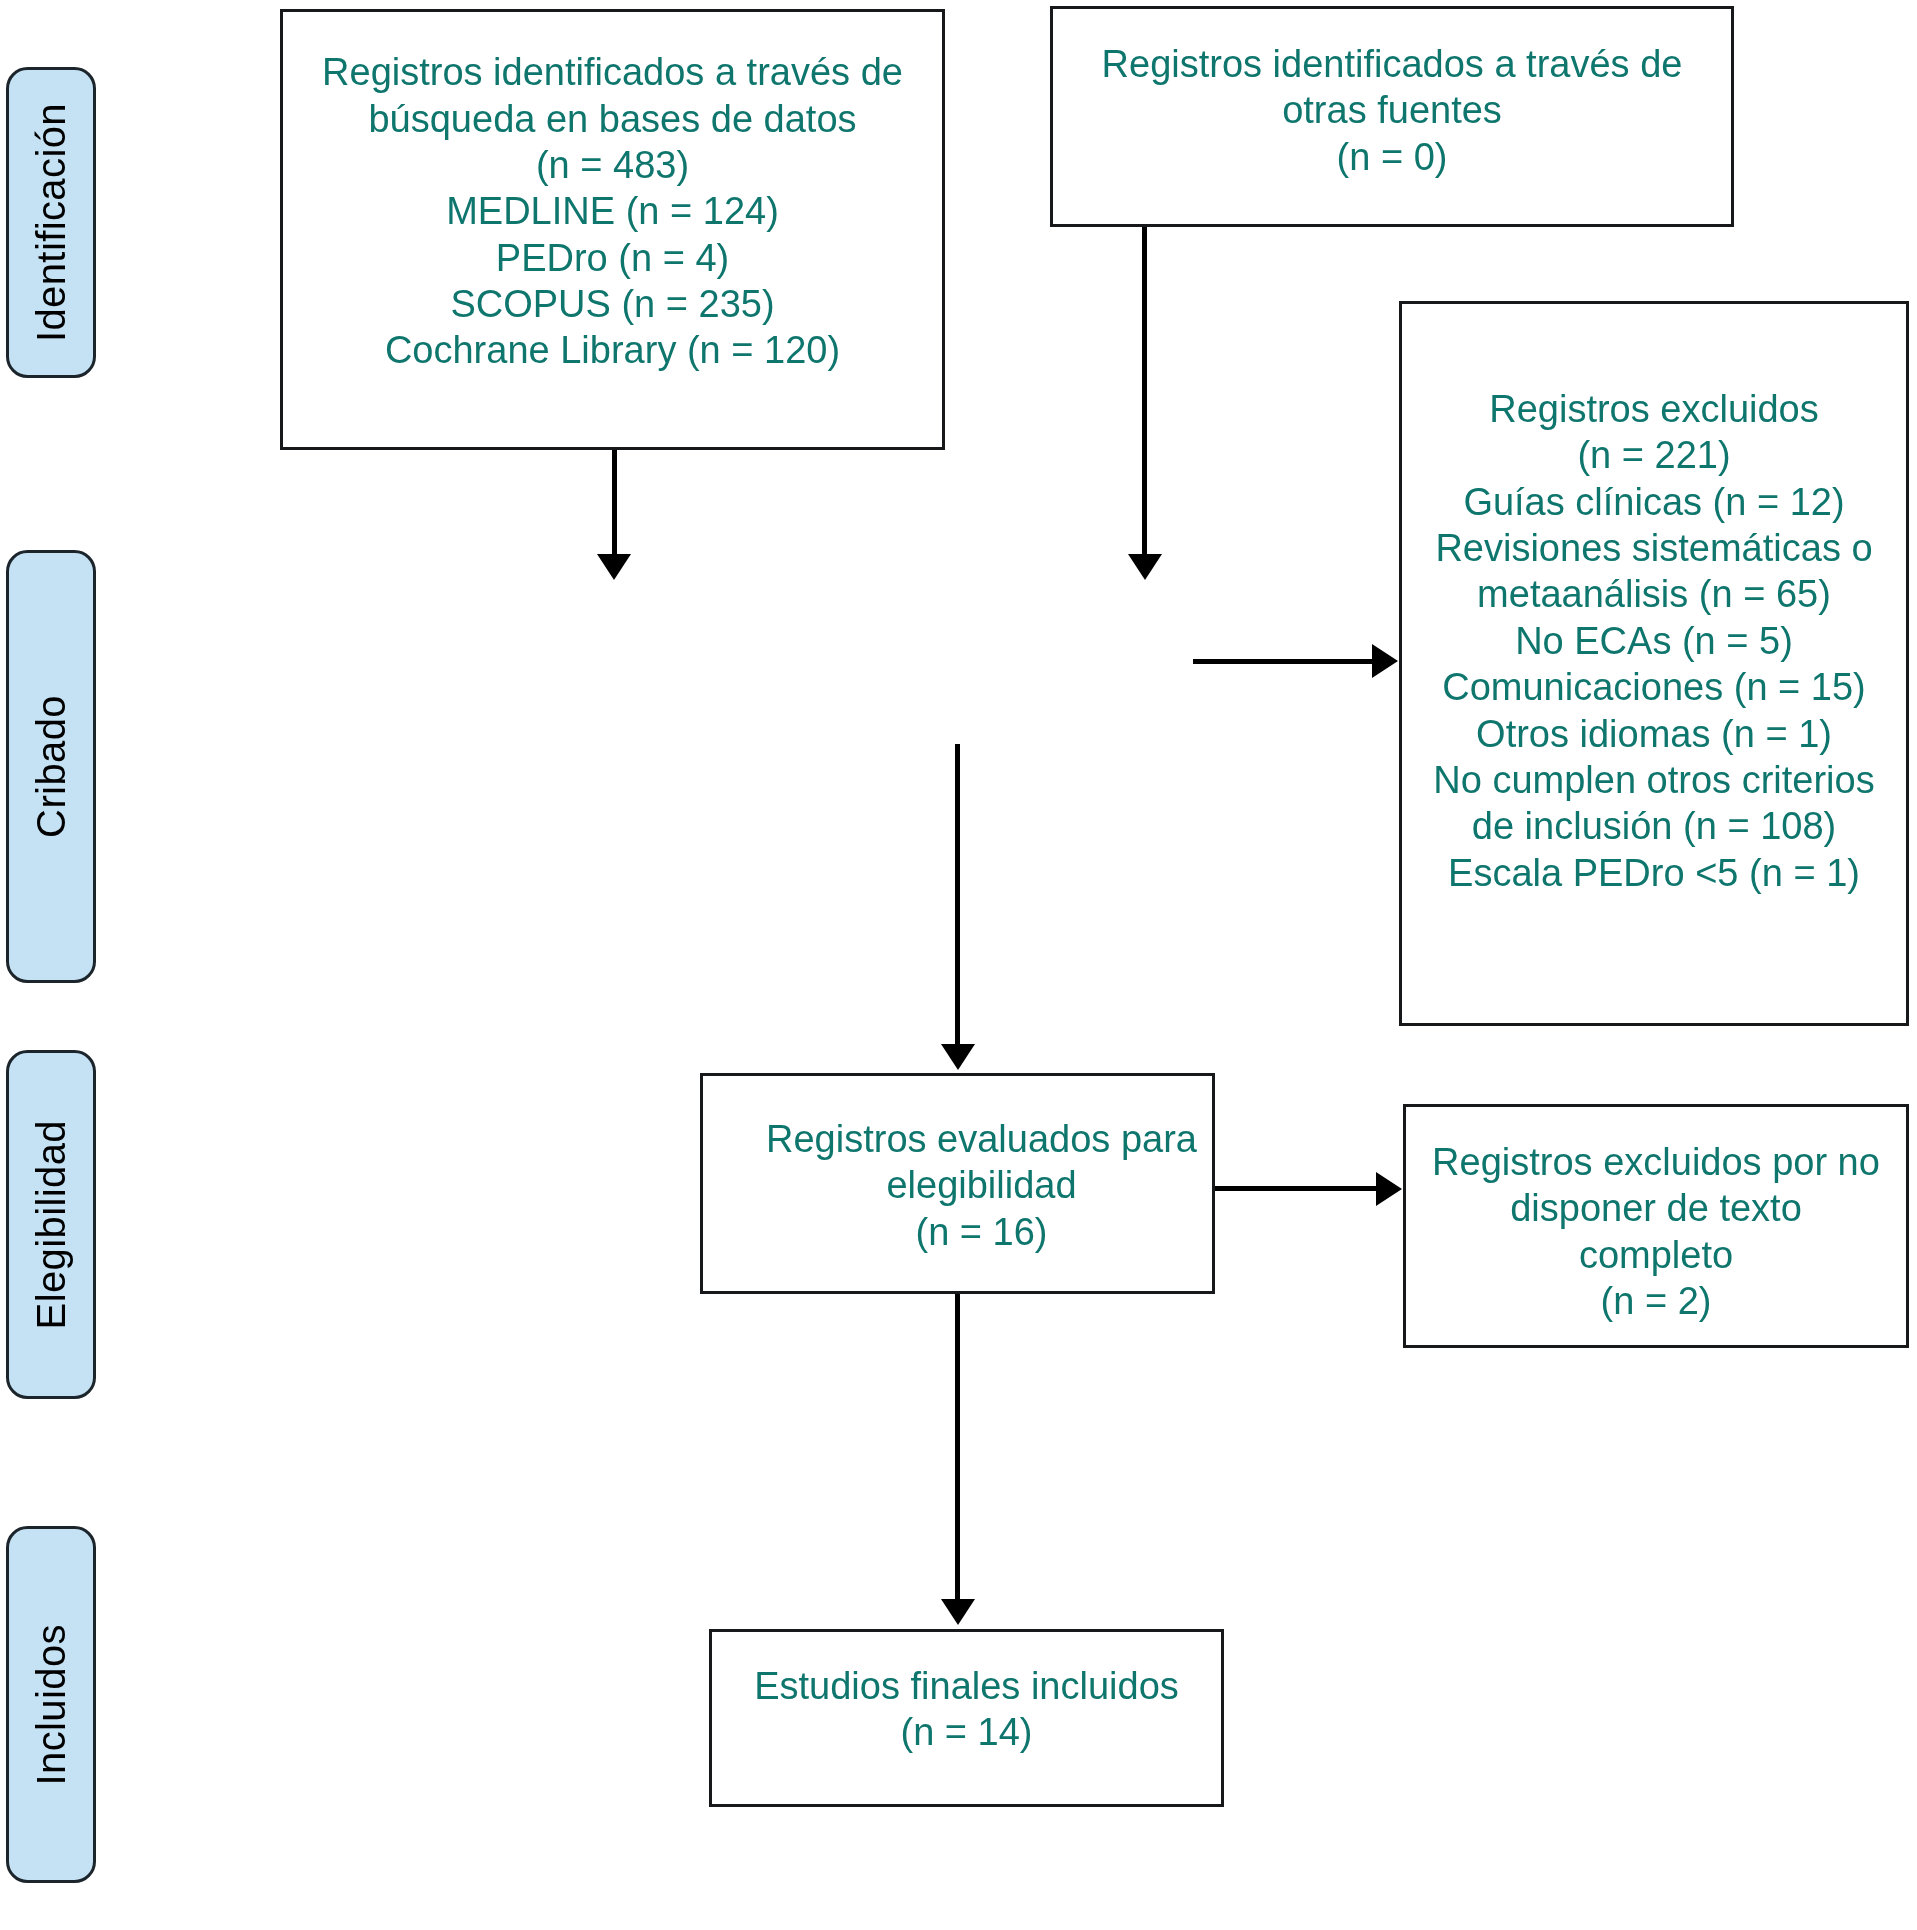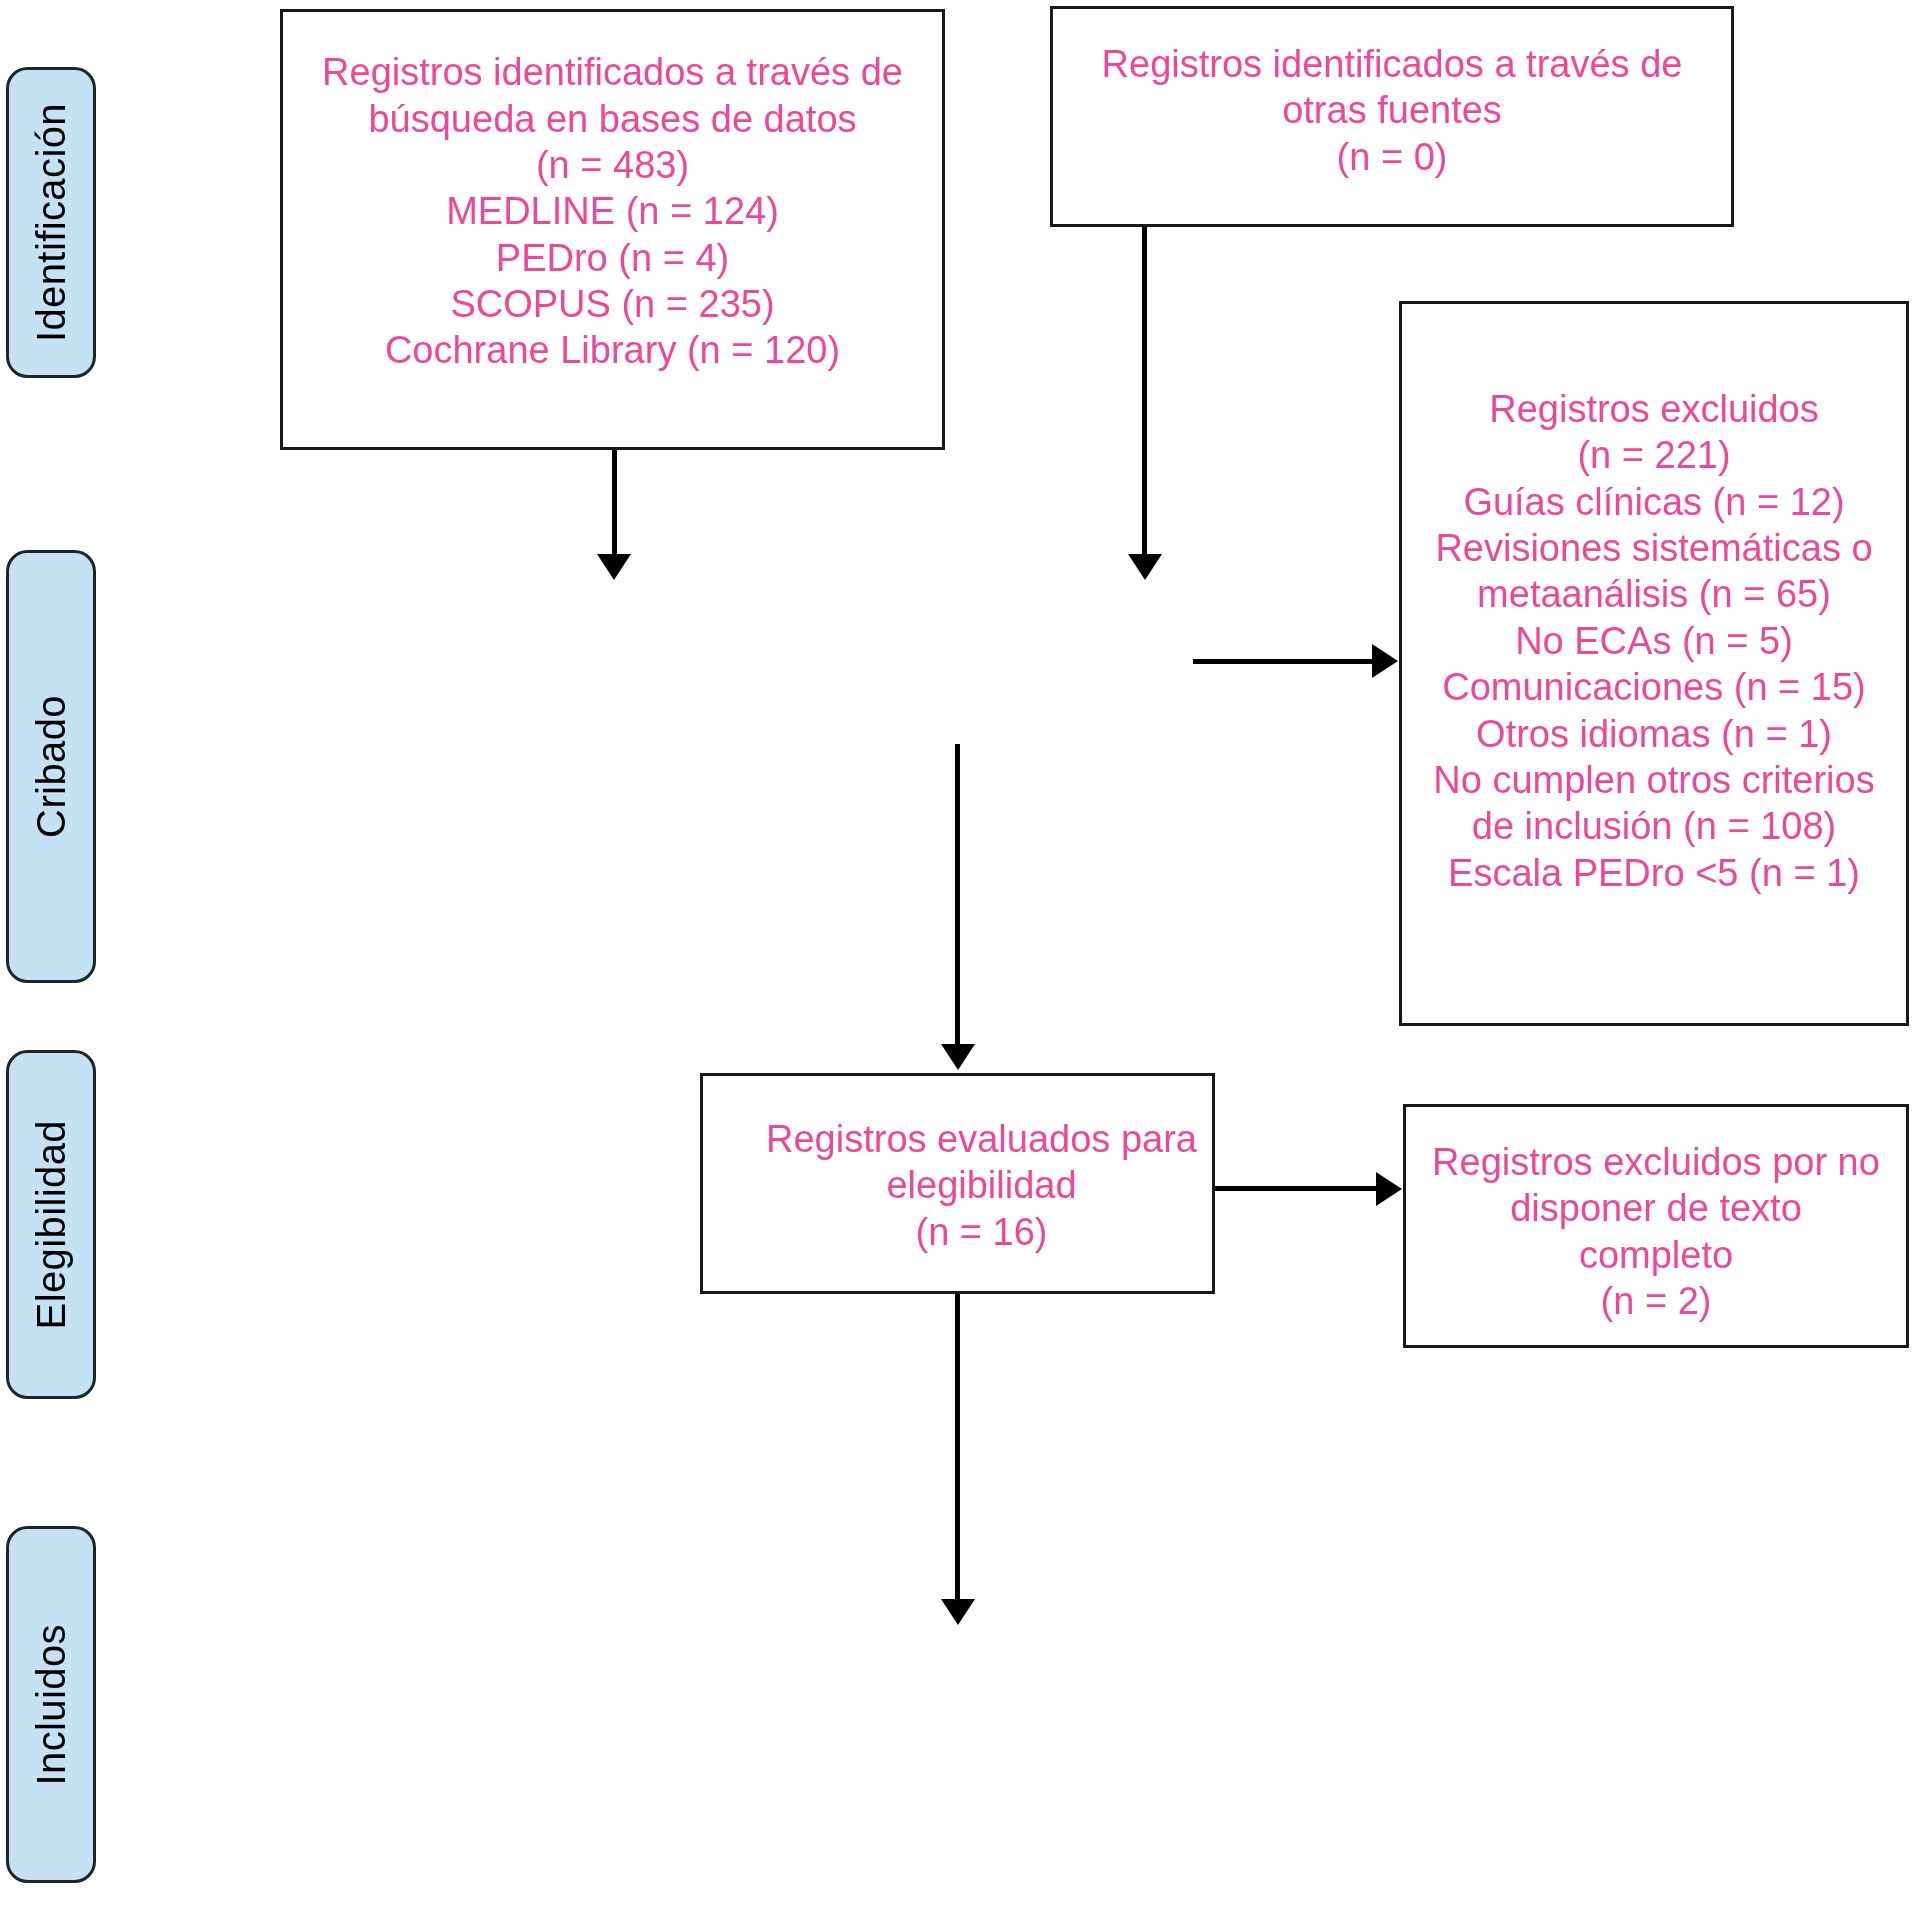--- a/index.html
+++ b/index.html
@@ -47,21 +47,21 @@
     box-sizing: border-box;
     display: flex;
     align-items: flex-start;
     justify-content: center;
     overflow: hidden;
   }
   .flow-box .box-text {
     font-size: 38px;
     line-height: 1.22;
     text-align: center;
-    color: #ec4899;
+    color: #0f766e;
     white-space: pre-line;
     font-family: "Liberation Sans", sans-serif;
     padding: 0 7.7px;
     box-sizing: border-box;
     width: 100%;
   }
   
   .conn-v {
     position: absolute;
     width: 4.6px;
@@ -147,20 +147,24 @@
 (n = 16)</div>
   </div>
 
   <div class="flow-box" style="left:1403px; top:1104px; width:506px; height:244px;">
     <div class="box-text" style="padding-top:32px;">Registros excluidos por no
 disponer de texto
 completo
 (n = 2)</div>
   </div>
 
+  <div class="flow-box" style="left:709px; top:1629px; width:515px; height:178px;">
+    <div class="box-text" style="padding-top:31px;">Estudios finales incluidos
+(n = 14)</div>
+  </div>
 
   <div class="conn-v" style="left:612px; top:450px; height:107px;"></div>
   <div class="arrow-down" style="left:597px; top:554px;"></div>
 
   <div class="conn-v" style="left:1142px; top:227px; height:330px;"></div>
   <div class="arrow-down" style="left:1128px; top:554px;"></div>
 
   <div class="conn-h" style="left:1193px; top:659px; width:182px;"></div>
   <div class="arrow-right" style="left:1372px; top:644px;"></div>
 

